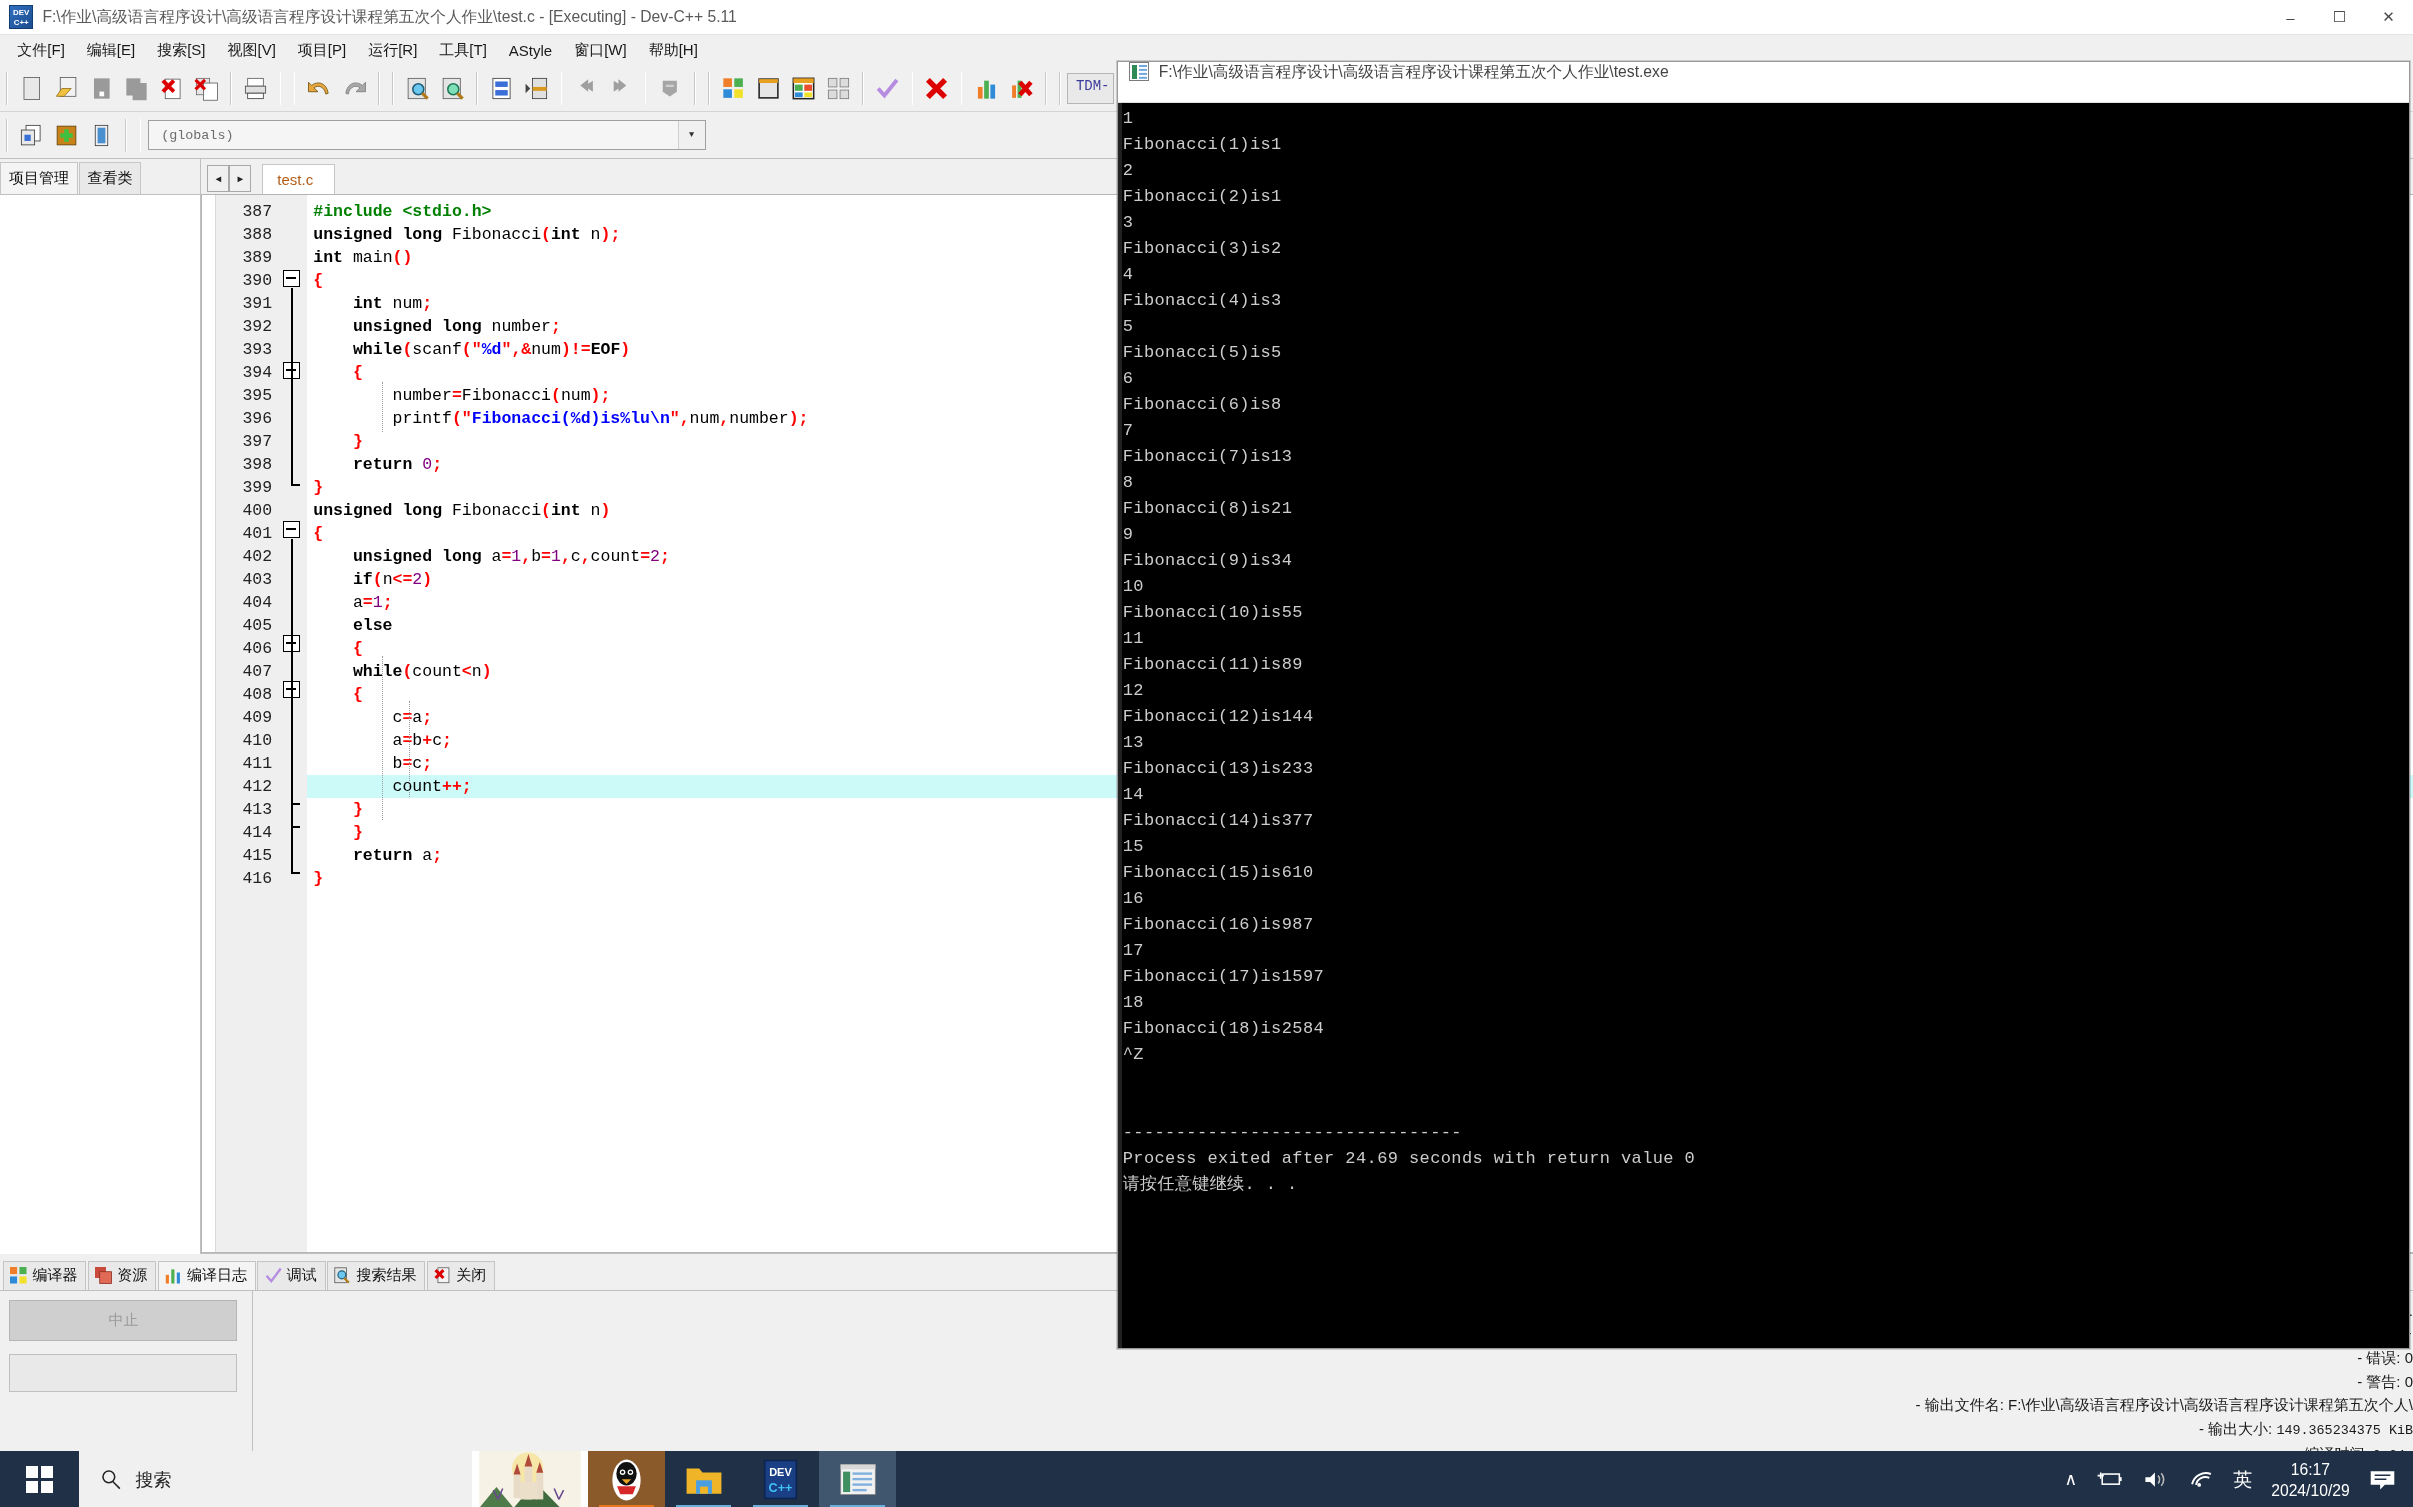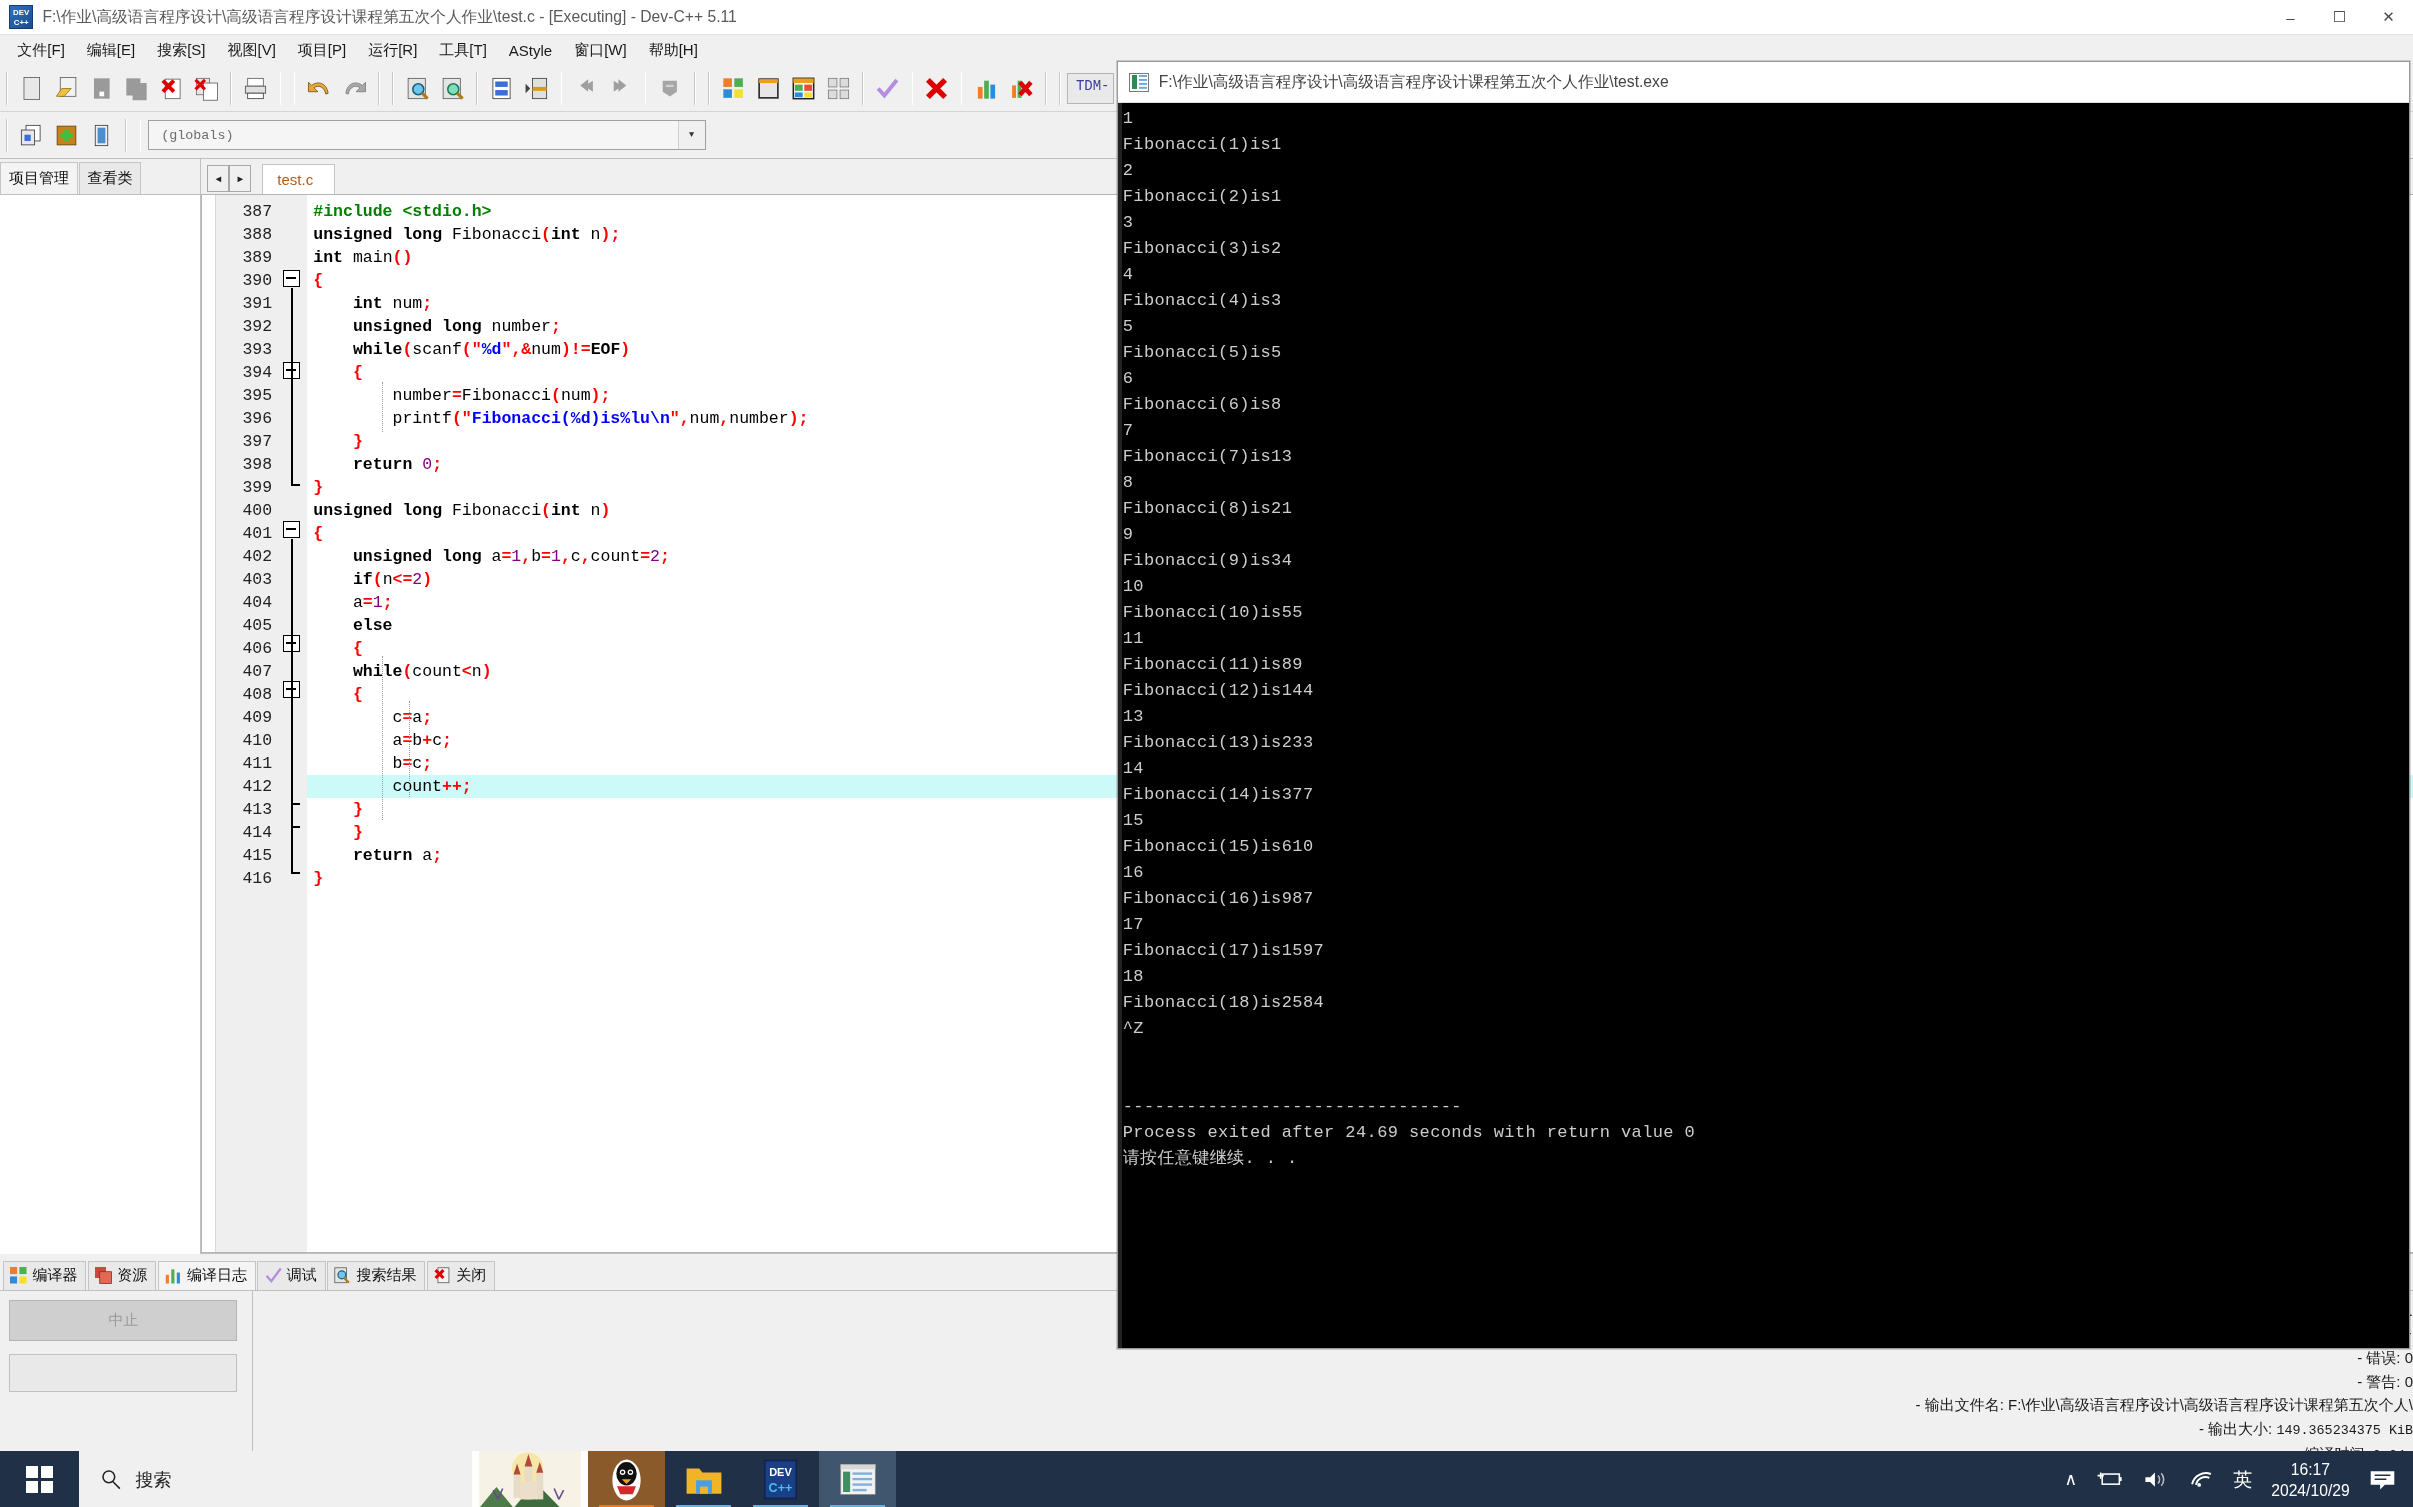--- a/index.html
+++ b/index.html
@@ -130,21 +130,21 @@
               font-size:8.6px; color:#444; background:#f0f0f0; }
   .hs-track { flex:1; height:19px; background:#f0f0f0; position:relative; }
   .hs-thumb { position:absolute; left:0; top:0.8px; height:17.3px; width:967px; background:#cdcdcd; }
 
   
   #console {
     position:absolute; left:1117px; top:61px; width:1293px; height:1288px;
     background:#000; border:0.8px solid #9b9b9b;
     box-shadow:0 0 0 0.8px rgba(0,0,0,.2);
   }
-  .con-title { height:41px; background:#ffffff; display:flex; align-items:center;
+  .con-title { height:41px; background:#ffffff; display:flex; 
                border-bottom:0.8px solid #e0e0e0; }
   .con-icon { width:20.4px; height:19px; margin:0 9.4px 0 11px; background:#fff;
               border:0.8px solid #7a7a7a; position:relative; flex:none; }
   .con-icon:before{ content:""; position:absolute; left:1.6px; top:1.6px; width:5.5px; height:14px; background:#2e8b57;}
   .con-icon:after{ content:""; position:absolute; left:8.6px; top:1.6px; width:8.6px; height:2.4px;
                    background:#6fa8dc; box-shadow:0 3.9px 0 #6fa8dc, 0 7.9px 0 #6fa8dc, 0 11.8px 0 #6fa8dc;}
   .con-title-text { font-size:15.7px; color:#444; white-space:nowrap; }
   .con-body { height:1245px; background:#000; padding:3.1px 0 0 4.7px; position:relative; overflow:hidden; }
   .con-line { font-family:"Liberation Mono", monospace; font-size:17px; color:#ccc;
               line-height:26px; white-space:pre; letter-spacing:0.4px; }
@@ -582,20 +582,21 @@
         <div class="con-line">7</div>
         <div class="con-line">Fibonacci(7)is13</div>
         <div class="con-line">8</div>
         <div class="con-line">Fibonacci(8)is21</div>
         <div class="con-line">9</div>
         <div class="con-line">Fibonacci(9)is34</div>
         <div class="con-line">10</div>
         <div class="con-line">Fibonacci(10)is55</div>
         <div class="con-line">11</div>
         <div class="con-line">Fibonacci(11)is89</div>
+        <div class="con-line">12</div>
         <div class="con-line">Fibonacci(12)is144</div>
         <div class="con-line">13</div>
         <div class="con-line">Fibonacci(13)is233</div>
         <div class="con-line">14</div>
         <div class="con-line">Fibonacci(14)is377</div>
         <div class="con-line">15</div>
         <div class="con-line">Fibonacci(15)is610</div>
         <div class="con-line">16</div>
         <div class="con-line">Fibonacci(16)is987</div>
         <div class="con-line">17</div>

